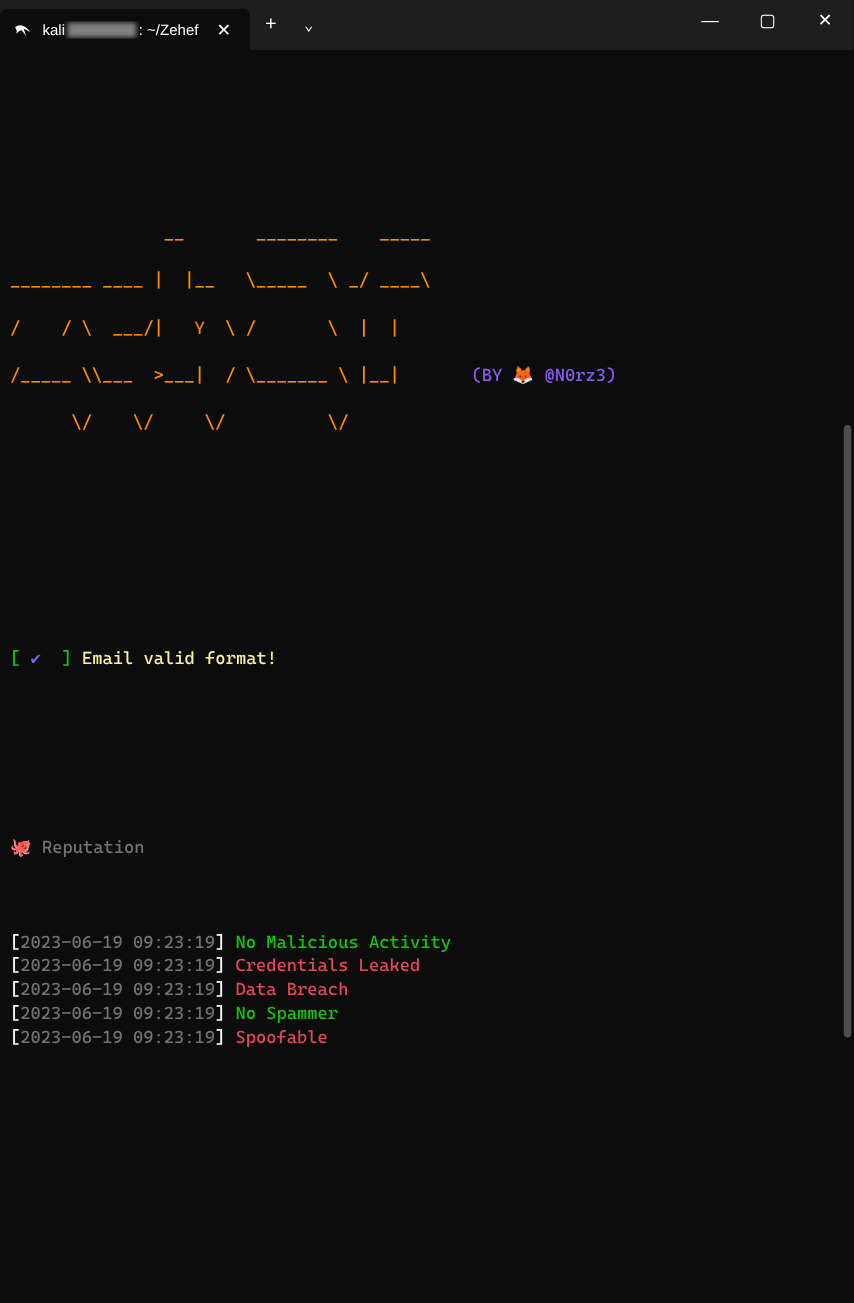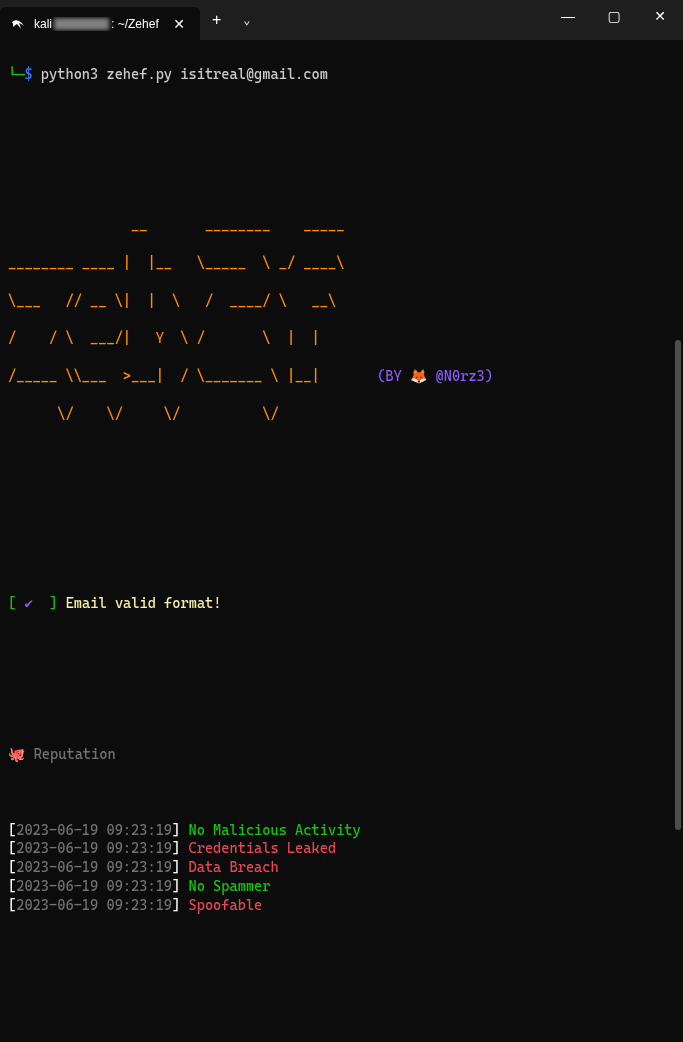--- a/index.html
+++ b/index.html
@@ -85,27 +85,25 @@
     <span class="tab-dropdown">⌄</span>
   </div>
   <div class="window-controls">
     <div class="win-btn">—</div>
     <div class="win-btn">▢</div>
     <div class="win-btn">✕</div>
   </div>
 </div>
 
 <div class="terminal">
-<span class="line"><span class="green">└─</span><span class="blue">$</span><span class="dim"> </span><span class="dim">python3 zehef.py isitreal@gmail.com</span></span>
 <span class="line"> </span>
 <span class="line"> </span>
 <span class="line"> </span>
 <span class="line orange">               __       ________    _____</span>
 <span class="line orange">________ ____ |  |__   \_____  \ _/ ____\</span>
-<span class="line orange">\___   // __ \|  |  \   /  ____/ \   __\</span>
 <span class="line orange">/    / \  ___/|   Y  \ /       \  |  |</span>
 <span class="line"><span class="orange">/_____ \\___  &gt;___|  / \_______ \ |__|</span><span>       </span><span class="purple">(BY </span><span>🦊</span><span class="purple"> @N0rz3)</span></span>
 <span class="line orange">      \/    \/     \/          \/</span>
 <span class="line"> </span>
 <span class="line"> </span>
 <span class="line"> </span>
 <span class="line"> </span>
 <span class="line"><span class="green">[</span> <span class="purple">✔</span>  <span class="green">]</span> <span class="yellow">Email valid format!</span></span>
 <span class="line"> </span>
 <span class="line"> </span>

